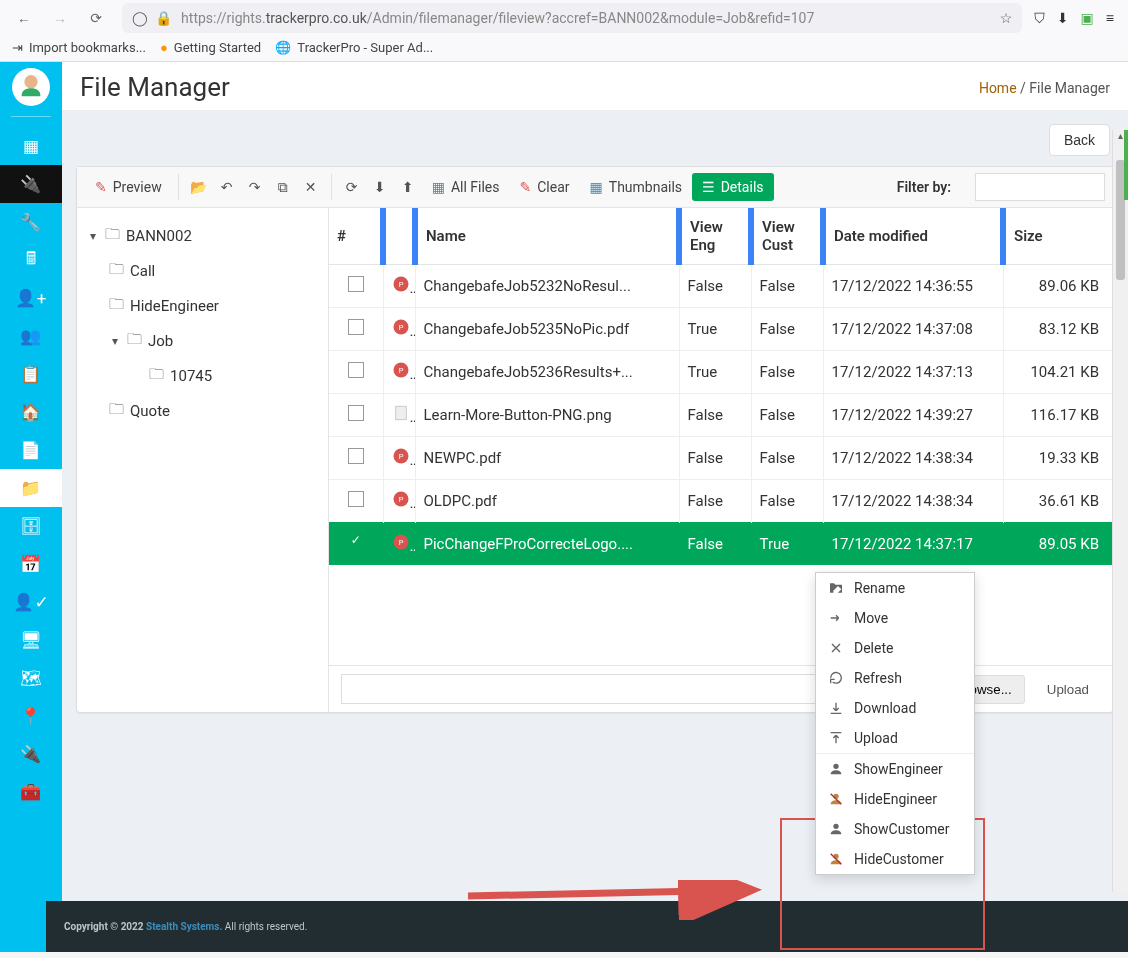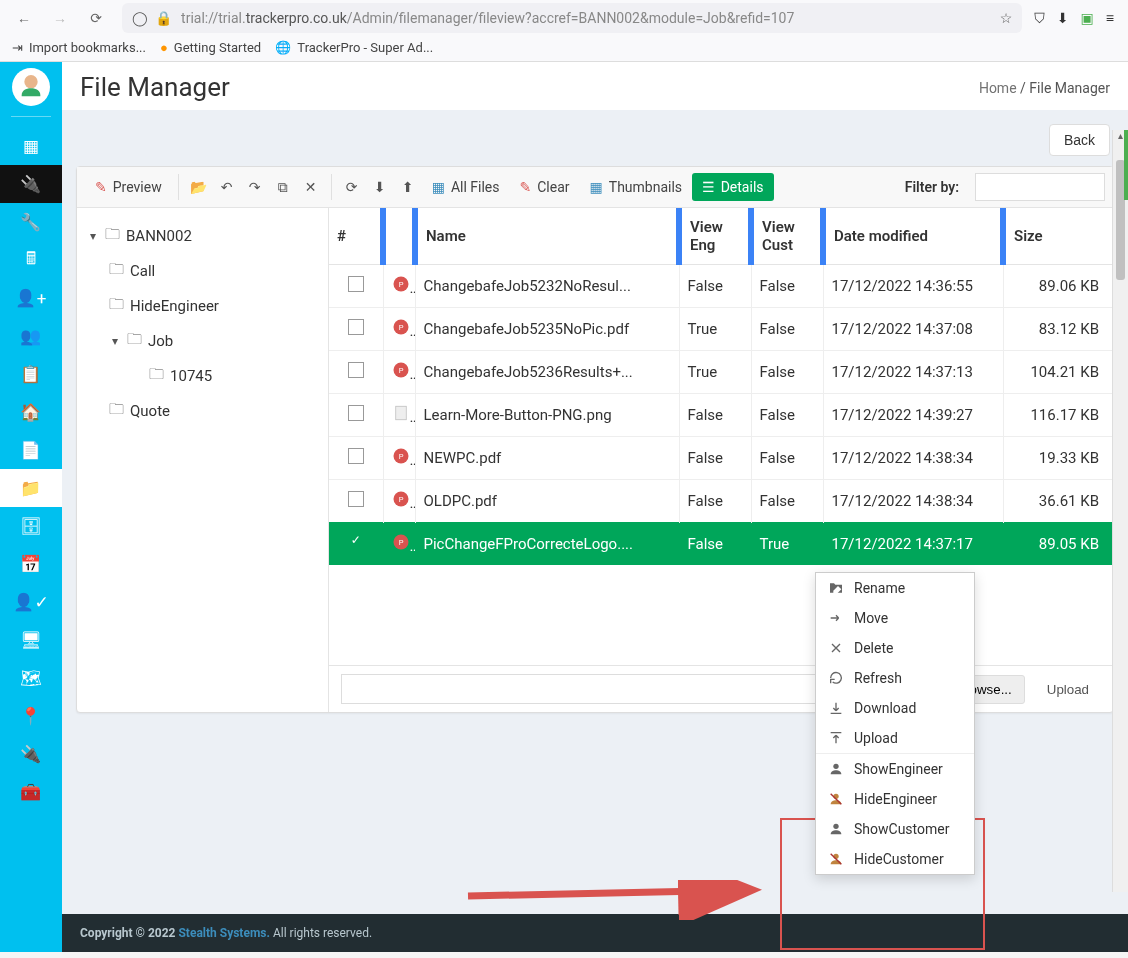--- a/index.html
+++ b/index.html
@@ -24,34 +24,34 @@
 .avatar-circle svg { width: 32px; height: 32px; }
 .avatar-hr { width: 40px; height: 1px; background: rgba(255,255,255,0.4); margin: 6px 0 10px; }
 .nav-item { width: 100%; height: 38px; display: flex; align-items: center; justify-content: center; color: #fff; font-size: 17px; }
 .nav-item.active-dark { background: #111; }
 .nav-item.active-white { background: #fff; color: #00c0ef; }
 
 .main { flex: 1; background: #ecf0f5; overflow: hidden; position: relative; padding-bottom: 60px; }
 .page-header { display: flex; justify-content: space-between; align-items: flex-start; padding: 10px 18px 8px 18px; background: #fff; }
 .page-title { font-size: 26px; font-weight: 400; color: #333; }
 .breadcrumb { font-size: 14px; color: #555; margin-top: 8px; }
-.breadcrumb a { color: #737373; text-decoration: none; }
+.breadcrumb a { color: #a16207; text-decoration: none; }
 
 .back-row { display: flex; justify-content: flex-end; padding: 14px 18px 10px; }
 .btn-back { background: #fff; border: 1px solid #ddd; border-radius: 4px; padding: 7px 14px; font-size: 14px; color: #333; }
 
 .fm-container { margin: 0 14px 10px; background: #fff; border: 1px solid #ddd; border-radius: 4px; box-shadow: 0 1px 2px rgba(0,0,0,0.05); }
 
 
 .fm-toolbar { display: flex; align-items: center; padding: 6px 8px; border-bottom: 1px solid #e4e4e4; background: #f8f8f8; flex-wrap: wrap; }
 .tb-btn { display: inline-flex; align-items: center; gap: 6px; padding: 6px 10px; color: #444; font-size: 14px; cursor: pointer; border-radius: 3px; }
 .tb-btn.green { background: #00a65a; color: #fff; }
 .tb-sep { width: 1px; height: 26px; background: #e0e0e0; margin: 0 6px; }
 .tb-icon { display: inline-flex; align-items: center; justify-content: center; width: 28px; height: 28px; color: #555; }
-.tb-filter { margin-left: auto; display: flex; align-items: center; gap: 16px; font-weight: 600; color: #333; }
+.tb-filter { margin-left: auto; display: flex; align-items: center; gap: 24px; font-weight: 600; color: #333; }
 .tb-filter input { border: 1px solid #ddd; width: 130px; height: 28px; padding: 2px 6px; }
 
 
 .fm-body { display: flex; }
 .fm-tree { width: 252px; border-right: 1px solid #e4e4e4; padding: 10px 6px; font-size: 15px; color: #333; }
 .tree-row { display: flex; align-items: center; gap: 6px; padding: 5px 4px; white-space: nowrap; }
 .tree-row .caret { width: 12px; text-align: center; color: #555; font-size: 12px; }
 .tree-row .folder-icon { color: #555; }
 .tree-indent-1 { padding-left: 26px; }
 .tree-indent-3 { padding-left: 66px; }
@@ -78,42 +78,42 @@
 .context-menu { position: absolute; left: 753px; top: 510px; width: 160px; background: #fff; border: 1px solid #ccc; box-shadow: 0 4px 12px rgba(0,0,0,0.15); z-index: 100; font-size: 14px; }
 .ctx-item { display: flex; align-items: center; gap: 10px; padding: 7px 12px; color: #333; }
 .ctx-sep { height: 1px; background: #eee; }
 .ctx-item svg { width: 16px; height: 16px; flex-shrink: 0; }
 
 
 .highlight-box { position: absolute; left: 718px; top: 756px; width: 205px; height: 132px; border: 2px solid #d9534f; z-index: 99; pointer-events: none; }
 .arrow-annot { position: absolute; left: 402px; top: 818px; z-index: 98; pointer-events: none; }
 
 
-.page-footer { position: absolute; left: 62px; right: 0; bottom: 0; background: #222d32; color: #b8c7ce; padding: 12px 18px; font-size: 12px; }
+.page-footer { position: absolute; left: 46px; right: 0; bottom: 0; background: #222d32; color: #b8c7ce; padding: 20px 18px; font-size: 10px; }
 .page-footer a { color: #3c8dbc; text-decoration: none; }
 
 
 .scroll-r { position: absolute; right: 0; top: 68px; width: 16px; bottom: 60px; background: #f0f0f0; border-left: 1px solid #ddd; }
 .scroll-r .thumb { background: #c0c0c0; height: 120px; margin: 16px 3px; border-radius: 3px; }
 .scroll-r .arrow-up, .scroll-r .arrow-down { height: 14px; text-align:center; font-size:10px; color:#666; }
 .green-strip { position: absolute; right: 0; top: 68px; width: 4px; height: 70px; background: #4caf50; z-index: 200; }
 </style>
 </head>
 <body>
 
 <div class="browser-chrome">
   <div class="browser-toolbar">
     <div class="browser-btn">←</div>
     <div class="browser-btn disabled">→</div>
     <div class="browser-btn">⟳</div>
     <div class="url-bar">
       <span>◯</span>
       <span>🔒</span>
       <span class="url-text">
-        <span class="dim">trial://trial.</span><span>trackerpro.co.uk</span><span class="dim">/Admin/filemanager/fileview?accref=BANN002&amp;module=Job&amp;refid=107</span>
+        <span class="dim">https://rights.</span><span>trackerpro.co.uk</span><span class="dim">/Admin/filemanager/fileview?accref=BANN002&amp;module=Job&amp;refid=107</span>
       </span>
       <span>☆</span>
     </div>
     <div class="browser-right">
       <span>⛉</span>
       <span>⬇</span>
       <span style="color:#4caf50">▣</span>
       <span>≡</span>
     </div>
   </div>

